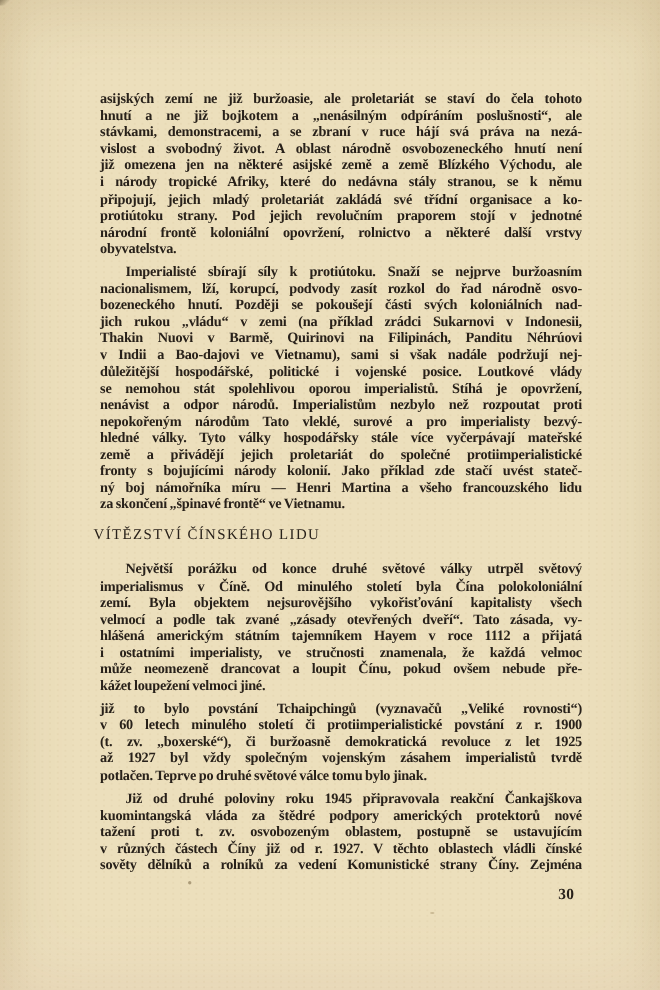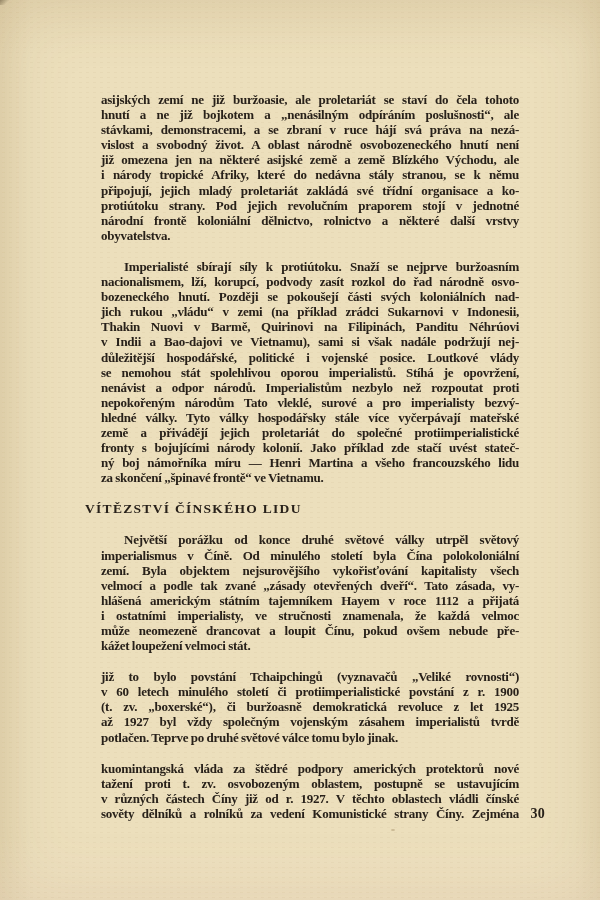--- a/index.html
+++ b/index.html
@@ -27,46 +27,46 @@
     background-size: 7px 5px, 100% 100%, 100% 100%;
     box-shadow: inset 0 0 70px rgba(125, 100, 55, 0.16);
   }
   .text-block {
     position: absolute;
     left: 85px;
     top: 76px;
     width: 450px;
     color: #28211a;
   }
-  .paragraph { margin: 16px; }
+  .paragraph { margin: 6px; }
   .line {
     font-size: 13px;
     font-weight: bold;
     line-height: 15.1px;
     letter-spacing: -0.25px;
     word-spacing: -0.5px;
     text-align: justify;
     text-align-last: justify;
     white-space: normal;
   }
   .line.indent { text-indent: 23px; }
   .line.lastline { text-align-last: left; }
   .heading {
     font-size: 13.5px;
-    font-weight: bold;
+    font-weight: normal;
     letter-spacing: 1.3px;
     line-height: 15.1px;
     color: #28211a;
     margin: 13px 0 16px 0;
     text-align: left;
   }
   .page-number {
     position: absolute;
     top: 806px;
-    right: 55px;
+    right: 78px;
     font-size: 14px;
     font-weight: bold;
     color: #28211a;
     letter-spacing: 0.3px;
   }
   .artifact { position: absolute; pointer-events: none; }
   .artifact.corner-tl {
     left: 0; top: 0;
     width: 9px; height: 5px;
     background: linear-gradient(135deg, rgba(90,78,52,0.55) 0%, rgba(90,78,52,0) 70%);
@@ -95,21 +95,21 @@
   <main class="text-block" id="content">
       <div class="paragraph">
         <div class="line">asijských zemí ne již buržoasie, ale proletariát se staví do čela tohoto</div>
         <div class="line">hnutí a ne již bojkotem a „nenásilným odpíráním poslušnosti“, ale</div>
         <div class="line">stávkami, demonstracemi, a se zbraní v ruce hájí svá práva na nezá-</div>
         <div class="line">vislost a svobodný život. A oblast národně osvobozeneckého hnutí není</div>
         <div class="line">již omezena jen na některé asijské země a země Blízkého Východu, ale</div>
         <div class="line">i národy tropické Afriky, které do nedávna stály stranou, se k němu</div>
         <div class="line">připojují, jejich mladý proletariát zakládá své třídní organisace a ko-</div>
         <div class="line">protiútoku strany. Pod jejich revolučním praporem stojí v jednotné</div>
-        <div class="line">národní frontě koloniální dělnictvo, rolnictvo a některé další vrstvy</div>
+        <div class="line">národní frontě koloniální opovržení, rolnictvo a některé další vrstvy</div>
         <div class="line lastline">obyvatelstva.</div>
       </div>
       <div class="paragraph">
         <div class="line indent">Imperialisté sbírají síly k protiútoku. Snaží se nejprve buržoasním</div>
         <div class="line">nacionalismem, lží, korupcí, podvody zasít rozkol do řad národně osvo-</div>
         <div class="line">bozeneckého hnutí. Později se pokoušejí části svých koloniálních nad-</div>
         <div class="line">jich rukou „vládu“ v zemi (na příklad zrádci Sukarnovi v Indonesii,</div>
         <div class="line">Thakin Nuovi v Barmě, Quirinovi na Filipinách, Panditu Néhrúovi</div>
         <div class="line">v Indii a Bao-dajovi ve Vietnamu), sami si však nadále podržují nej-</div>
         <div class="line">důležitější hospodářské, politické i vojenské posice. Loutkové vlády</div>
@@ -124,30 +124,31 @@
       </div>
       <div class="heading">VÍTĚZSTVÍ ČÍNSKÉHO LIDU</div>
       <div class="paragraph">
         <div class="line indent">Největší porážku od konce druhé světové války utrpěl světový</div>
         <div class="line">imperialismus v Číně. Od minulého století byla Čína polokoloniální</div>
         <div class="line">zemí. Byla objektem nejsurovějšího vykořisťování kapitalisty všech</div>
         <div class="line">velmocí a podle tak zvané „zásady otevřených dveří“. Tato zásada, vy-</div>
         <div class="line">hlášená americkým státním tajemníkem Hayem v roce 1112 a přijatá</div>
         <div class="line">i ostatními imperialisty, ve stručnosti znamenala, že každá velmoc</div>
         <div class="line">může neomezeně drancovat a loupit Čínu, pokud ovšem nebude pře-</div>
-        <div class="line lastline">kážet loupežení velmoci stát.</div>
+        <div class="line lastline">kážet loupežení velmoci jiné.</div>
       </div>
       <div class="paragraph">
         <div class="line">již to bylo povstání Tchaipchingů (vyznavačů „Veliké rovnosti“)</div>
         <div class="line">v 60 letech minulého století či protiimperialistické povstání z r. 1900</div>
         <div class="line">(t. zv. „boxerské“), či buržoasně demokratická revoluce z let 1925</div>
         <div class="line">až 1927 byl vždy společným vojenským zásahem imperialistů tvrdě</div>
         <div class="line lastline">potlačen. Teprve po druhé světové válce tomu bylo jinak.</div>
       </div>
       <div class="paragraph">
+        <div class="line indent">Již od druhé poloviny roku 1945 připravovala reakční Čankajškova</div>
         <div class="line">kuomintangská vláda za štědré podpory amerických protektorů nové</div>
         <div class="line">tažení proti t. zv. osvobozeným oblastem, postupně se ustavujícím</div>
         <div class="line">v různých částech Číny již od r. 1927. V těchto oblastech vládli čínské</div>
         <div class="line">sověty dělníků a rolníků za vedení Komunistické strany Číny. Zejména</div>
       </div>
     </main>
 
   <div class="page-number">30</div>
 </div>
 

